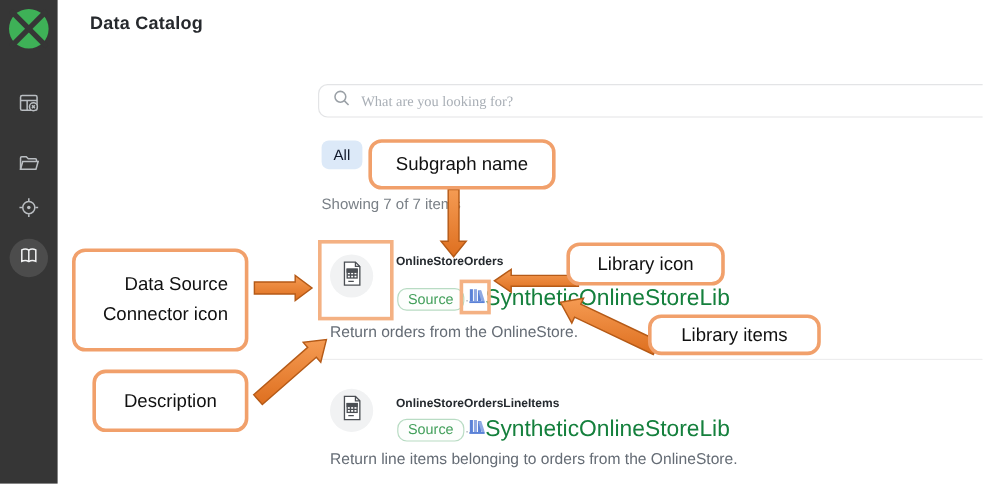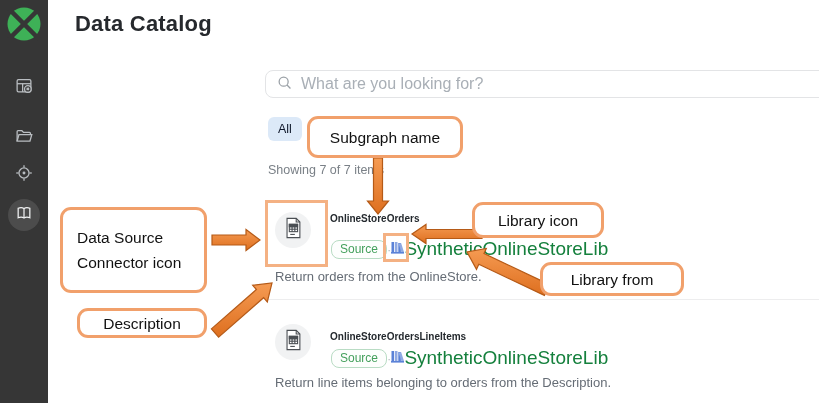--- a/index.html
+++ b/index.html
@@ -8,42 +8,42 @@
 
   
   .sidebar { position:absolute; left:0; top:0; width:48px; height:403px; background:var(--sidebar-bg,#363636); }
   .logo { position:absolute; left:6px; top:6px; width:36px; height:36px; cursor:pointer; }
   .side-icon { position:absolute; left:13px; width:22px; height:22px; display:flex; align-items:center; justify-content:center; cursor:pointer; }
   .side-icon svg { stroke:#b9bdc1; fill:none; stroke-width:1.4; }
   .side-active { position:absolute; left:8px; width:32px; height:32px; border-radius:50%; background:#4c4c4c; display:flex; align-items:center; justify-content:center; cursor:pointer; }
   .side-active svg { stroke:#f2f3f4; fill:none; stroke-width:1.5; }
 
   
-  .page-title { position:absolute; left:75px; top:11px; font-size:22px; font-weight:bold; color:#26292d; letter-spacing:.2px; }
+  .page-title { position:absolute; left:75px; top:11px; font-size:15px; font-weight:bold; color:#26292d; letter-spacing:.2px; }
 
   
   .search-box { position:absolute; left:265px; top:70px; width:600px; height:28px; border:1px solid #e3e4e6; border-radius:8px; background:#fff; display:flex; align-items:center; padding-left:10px; }
-  .search-box input { border:none; outline:none; font-size:16px; color:#333; width:480px; margin-left:8px; font-family:Liberation Sans, sans-serif; }
+  .search-box input { border:none; outline:none; font-size:12px; color:#333; width:480px; margin-left:8px; font-family:Liberation Serif, serif; }
   .search-box input::placeholder { color:#a9afb6; }
 
   .chip { position:absolute; left:268px; top:117px; background:var(--chip-bg,#dce9f8); color:#0f172a; font-size:12.5px; padding:5px 10px; border-radius:6px; cursor:pointer; }
   .summary { position:absolute; left:268px; top:163px; font-size:12.5px; color:#7a8087; }
 
   
   .avatar { position:absolute; width:36px; height:36px; border-radius:50%; background:#f1f2f3; display:flex; align-items:center; justify-content:center; }
   .item-title { position:absolute; left:330px; font-size:10px; font-weight:bold; color:#24292e; cursor:pointer; }
   .meta-row { position:absolute; left:331px; display:flex; align-items:center; gap:0; }
   .badge { font-size:12px; color:var(--badge-green,#44a05c); border:1px solid #b9dcc4; border-radius:8px; padding:1.5px 8px; background:#fdfefd; }
   .sep { color:#b9bec4; font-size:13px; }
   .lib-name { font-size:19px; color:#15803d; }
   .desc { position:absolute; left:275px; font-size:13px; color:#656c75; }
   .divider { position:absolute; left:265px; right:0; top:299px; height:1px; background:#ededee; }
 
   
-  .callout { position:absolute; background:#fff; border:3px solid var(--annotation-border,#f1a06b); border-radius:11px; display:flex; align-items:center; justify-content:center; text-align:left; font-size:15.5px; color:#111; line-height:25px; z-index:30; }
+  .callout { position:absolute; background:#fff; border:3px solid var(--annotation-border,#f1a06b); border-radius:11px; display:flex; align-items:center; justify-content:center; text-align:right; font-size:15.5px; color:#111; line-height:25px; z-index:30; }
   .hl-rect { position:absolute; border:3px solid var(--highlight-border,#f4b183); background:transparent; z-index:25; }
   .arrows { position:absolute; left:0; top:0; width:819px; height:407px; pointer-events:none; z-index:28; }
 </style>
 </head>
 <body>
 
 <div class="canvas">
 
   <div class="sidebar">
     <div class="logo">
@@ -178,31 +178,31 @@
         <svg width="13" height="13" viewBox="0 0 13 13">
           <rect x="0.5" y="1" width="2.6" height="10" fill="#5B82D7"></rect>
           <rect x="3.9" y="1" width="2.6" height="10" fill="#8FA9E3"></rect>
           <rect x="7.3" y="2" width="2.6" height="9" fill="#5B82D7"></rect>
           <rect x="9" y="2.2" width="2.6" height="9.4" fill="#8FA9E3" transform="rotate(-18 10.3 6.9)"></rect>
           <rect x="0" y="11" width="13" height="1.6" fill="#5B82D7"></rect>
         </svg>
       </span>
       <span class="lib-name">SyntheticOnlineStoreLib</span>
     </div>
-    <div class="desc" style="top:375px;">Return line items belonging to orders from the Description.</div>
+    <div class="desc" style="top:375px;">Return line items belonging to orders from the OnlineStore.</div>
   </div>
 
   <div class="hl-rect" style="left:265px; top:200px; width:63px; height:67px;"></div>
   <div class="hl-rect" style="left:383px; top:233px; width:26px; height:29px;"></div>
 
   <div class="callout" style="left:307px; top:116px; width:156px; height:42px;">Subgraph name</div>
   <div class="callout" style="left:60px; top:207px; width:147px; height:86px; padding:20px 14px;">Data Source Connector icon</div>
-  <div class="callout" style="left:77px; top:308px; width:130px; height:30px;">Description</div>
+  <div class="callout" style="left:77px; top:308px; width:130px; height:52px;">Description</div>
   <div class="callout" style="left:472px; top:202px; width:132px; height:36px;">Library icon</div>
-  <div class="callout" style="left:540px; top:262px; width:144px; height:34px;">Library from</div>
+  <div class="callout" style="left:540px; top:262px; width:144px; height:34px;">Library items</div>
 
   <svg class="arrows">
     <defs>
       <linearGradient id="arrowGrad" x1="0" y1="0" x2="0" y2="1">
         <stop offset="0" stop-color="#F59B53"></stop>
         <stop offset="1" stop-color="#DE6F1F"></stop>
       </linearGradient>
     </defs>
     <polygon points="373.5,158 382.5,158 382.5,201 388.5,201 378,214 367.5,201 373.5,201" fill="url(#arrowGrad)" stroke="#B55A17" stroke-width="1.2"></polygon>
     <polygon points="212,235 246,235 246,229.5 260,240 246,250.5 246,245 212,245" fill="url(#arrowGrad)" stroke="#B55A17" stroke-width="1.2"></polygon>

